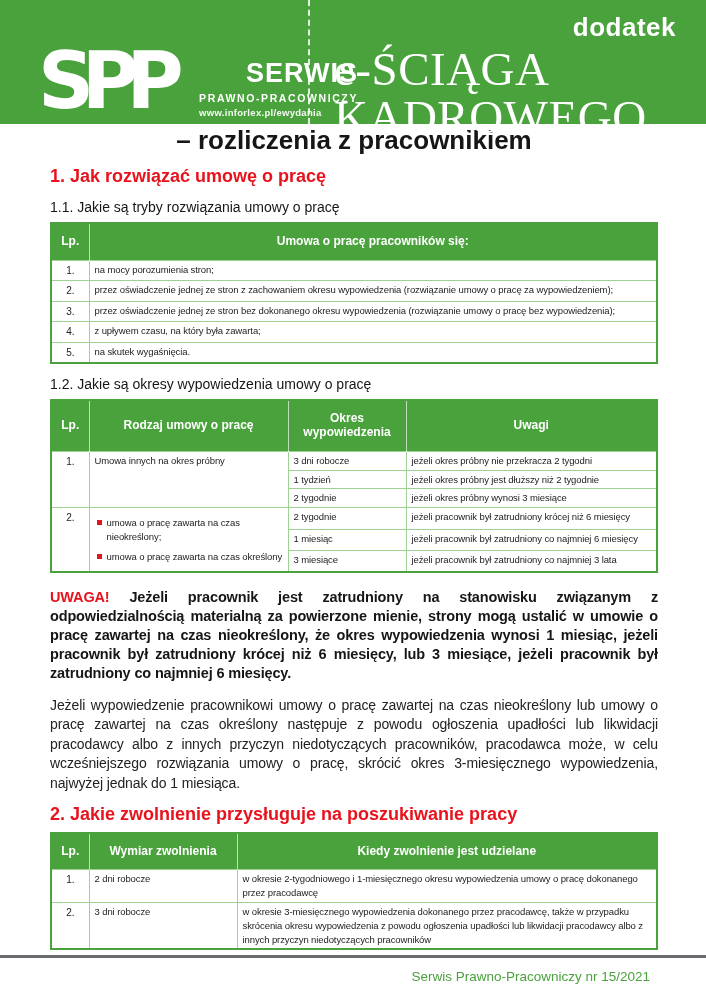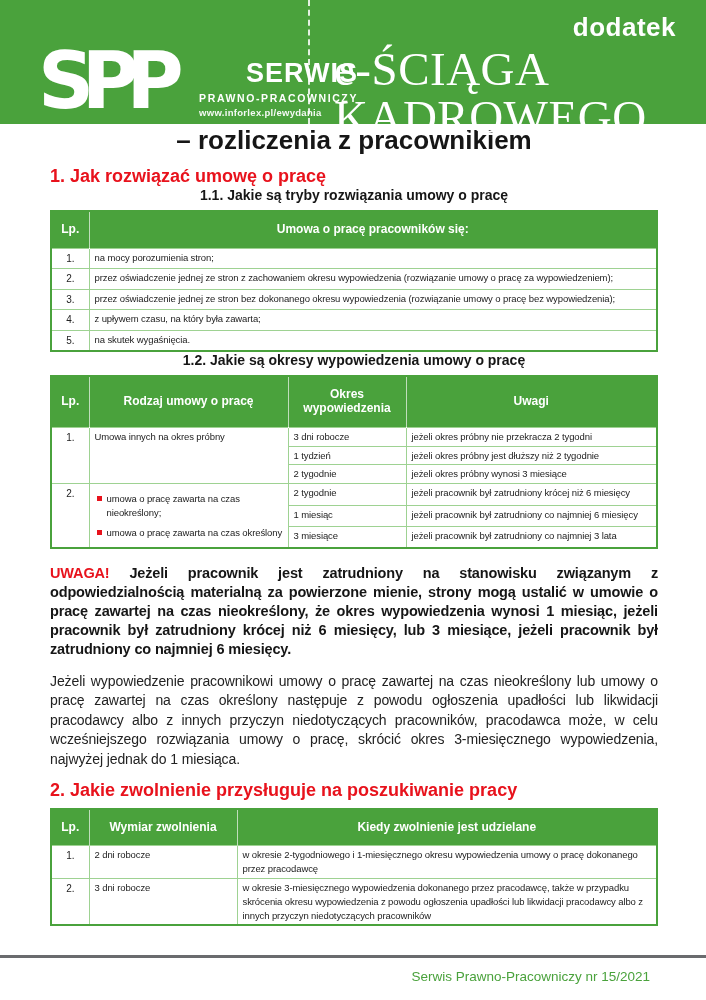--- a/index.html
+++ b/index.html
@@ -23,21 +23,21 @@
   .logo .serwis{font-size:27px;font-weight:bold;line-height:1;letter-spacing:1px;text-align:right;}
   .logo .sub{font-size:10.5px;font-weight:bold;letter-spacing:1.6px;margin-top:5px;}
   .logo .url{font-size:9.5px;font-weight:bold;margin-top:3px;opacity:.95;letter-spacing:.3px;}
   .banner .divider{position:absolute;left:308px;top:0;bottom:0;width:0;border-left:2px dashed rgba(255,255,255,.85);}
   .edition{position:absolute;left:334px;top:46px;color:#fff;font-family:"Liberation Serif","DejaVu Serif",serif;font-size:47px;line-height:1.02;letter-spacing:.5px;font-weight:normal;}
   
   .content{padding:0 48px 0 50px;}
   .doc-title{text-align:center;font-size:35px;font-weight:bold;margin-top:16px;letter-spacing:-.5px;color:#161616;}
   .doc-subtitle{text-align:center;font-size:26px;font-weight:bold;margin-top:1px;color:#161616;}
   .red-heading{color:var(--red);font-size:18px;font-weight:bold;margin-top:10px;}
-  .sub-heading{font-size:14px;font-weight:bold;color:#161616;text-align:center;}
+  .sub-heading{font-size:14px;font-weight:normal;margin-top:12px;color:#161616;}
   
   table{width:100%;border-collapse:collapse;border:2px solid var(--green);margin-top:7px;}
   th{background:var(--green);color:#fff;font-size:12px;font-weight:bold;text-align:center;
      padding:11px 4px;line-height:1.15;border-left:1px solid rgba(255,255,255,.65);}
   th:first-child{border-left:none;}
   td{font-size:9.5px;line-height:1.45;padding:2px 5px;border:1px solid var(--green-light);
      vertical-align:top;color:#222;letter-spacing:-.1px;}
   td.lp{text-align:center;font-size:10px;padding-top:3px;}
   col.c-lp{width:38px;}
   .t2 col.c-rodzaj{width:199px;}

